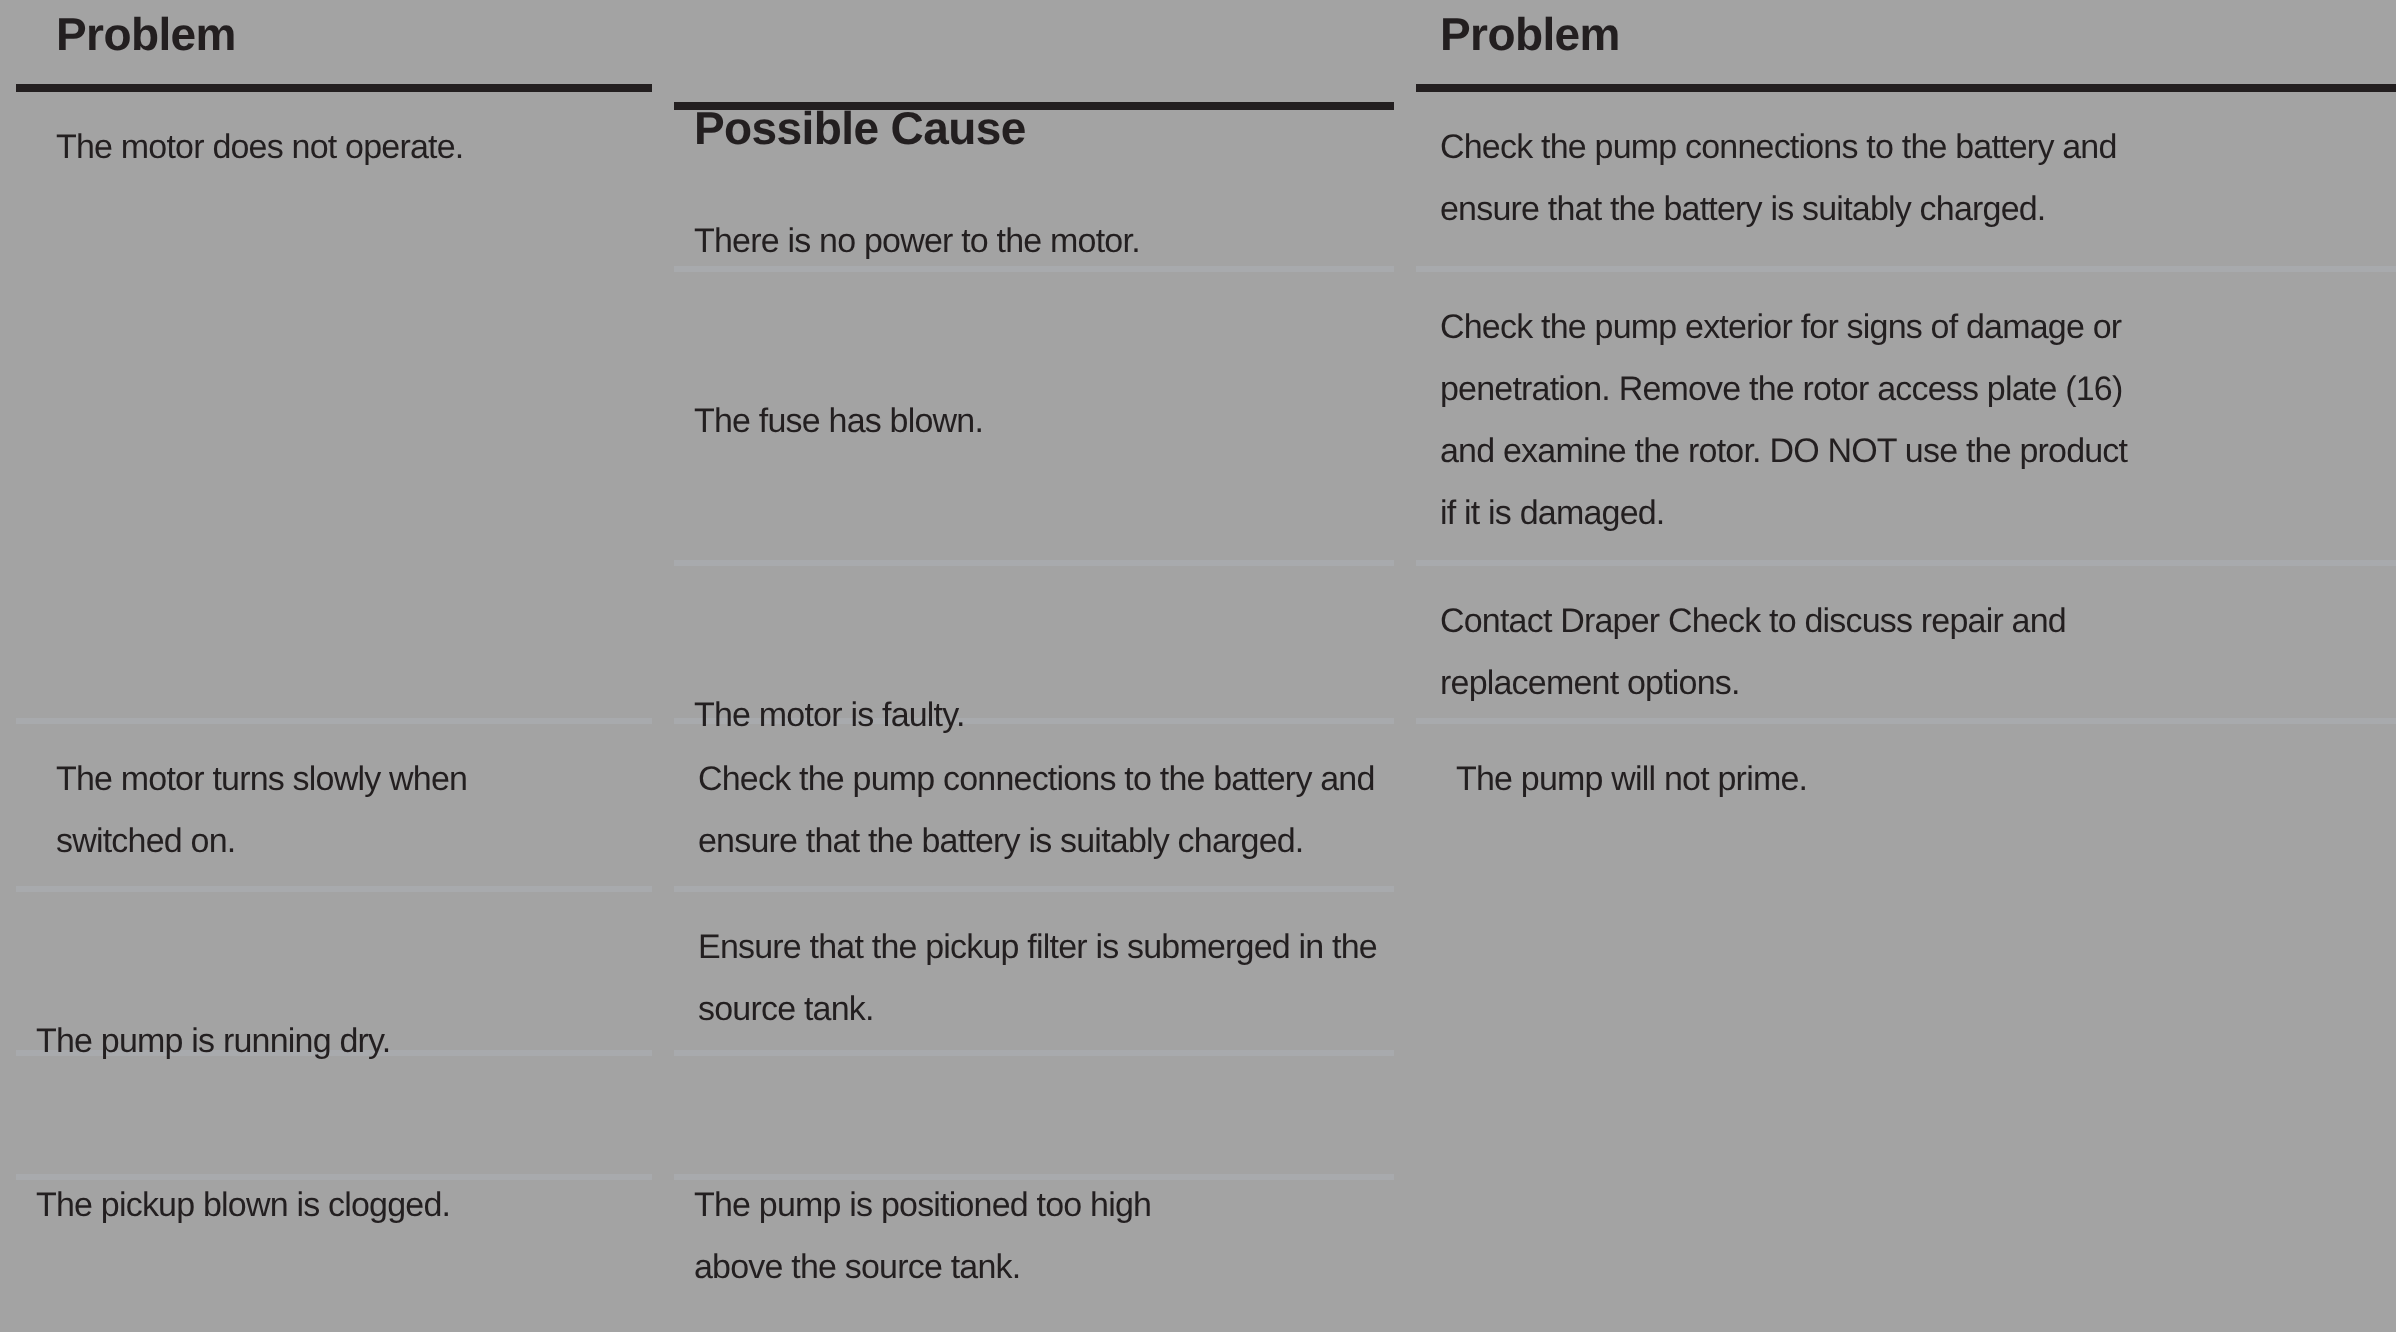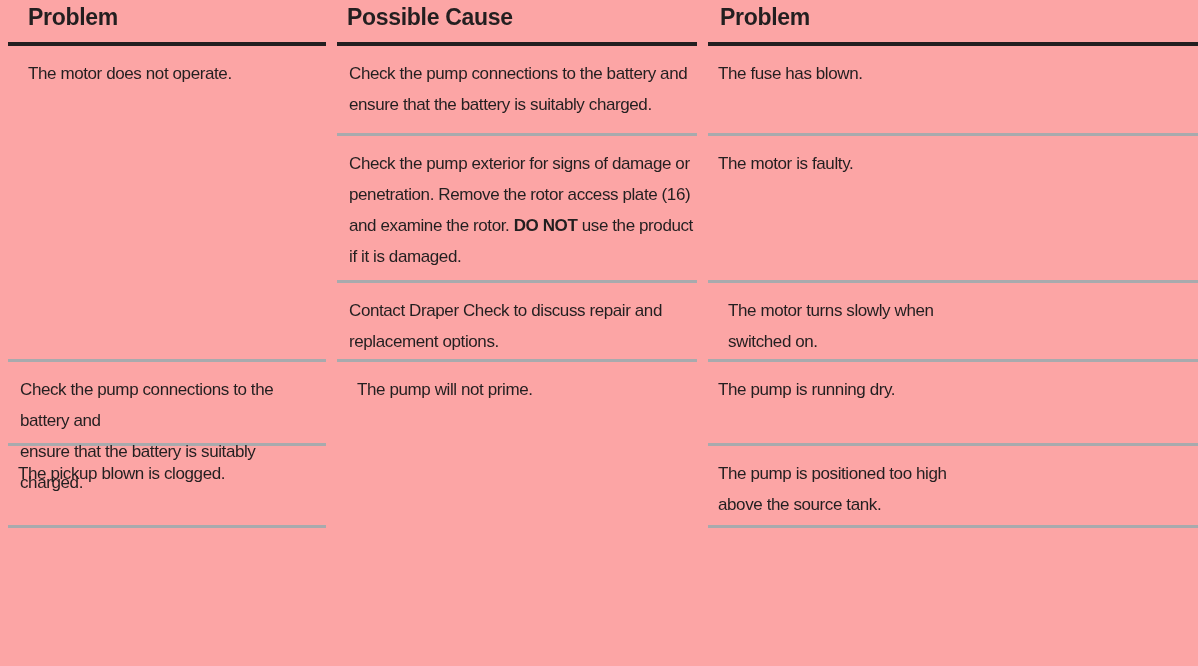--- a/index.html
+++ b/index.html
@@ -1,20 +1,20 @@
 <!DOCTYPE html>
 <html><head>
 <meta charset="utf-8">
 <style>
   html, body { margin: 0; padding: 0; background: #ffffff; }
   .page {
     width: 1198px;
     height: 666px;
     box-sizing: border-box;
-    background: #fca5a5;
+    background: #a3a3a3;
     font-family: "Liberation Sans", "DejaVu Sans", sans-serif;
     color: #231f20;
   }
   .tbl {
     display: grid;
     grid-template-columns: 318px 360px 490px;
     grid-template-rows: 46px 90px 147px 79px 84px 82px 56px 78px;
     column-gap: 11px;
     box-sizing: border-box;
     padding-left: 8px;
@@ -22,66 +22,69 @@
   }
   .cell {
     box-sizing: border-box;
     font-size: 17px;
     line-height: 31px;
     letter-spacing: -0.4px;
     white-space: pre-line;
     padding-top: 12px;
   }
   .c1 { padding-left: 20px; padding-right: 8px; }
-  .c2 { padding-left: 10px; padding-right: 8px; }
+  .c2 { padding-left: 10px; padding-right: 8px; margin-top: 47px; }
   .c3 { padding-left: 12px; padding-right: 4px; }
   .hcell {
     font-weight: bold;
     font-size: 23px;
     line-height: 26px;
     letter-spacing: -0.3px;
     padding-top: 4px;
     border-bottom: 4px solid #231f20;
   }
   .div-inner { border-bottom: 3px solid #a8aaad; }   
   .div-group { border-bottom: 3px solid #a8aaad; }   
   .span3 { grid-row: span 3; }
-  .bold { font-weight: bold; }
+  .bold { font-weight: normal; }
 </style>
 </head>
 <body>
 
 <div class="page">
   <div class="tbl">
 
     <div class="cell c1 hcell">Problem</div>
     <div class="cell c2 hcell">Possible Cause</div>
     <div class="cell c3 hcell">Problem</div>
 
     <div class="cell c1 span3 div-group">The motor does not operate.</div>
+    <div class="cell c2 div-inner">There is no power to the motor.</div>
     <div class="cell c3 div-inner">Check the pump connections to the battery and
 ensure that the battery is suitably charged.</div>
 
     <div class="cell c2 div-inner">The fuse has blown.</div>
     <div class="cell c3 div-inner"><span>Check the pump exterior for signs of damage or
 penetration. Remove the rotor access plate (16)
 and examine the rotor. </span><span class="bold">DO NOT</span><span> use the product
 if it is damaged.</span></div>
 
     <div class="cell c2 div-group">The motor is faulty.</div>
     <div class="cell c3 div-group">Contact Draper Check to discuss repair and
 replacement options.</div>
 
     <div class="cell c1 div-group">The motor turns slowly when
 switched on.</div>
     <div class="cell c3 div-group">Check the pump connections to the battery and
 ensure that the battery is suitably charged.</div>
 
     <div class="cell c1 span3">The pump will not prime.</div>
     <div class="cell c2 div-inner">The pump is running dry.</div>
+    <div class="cell c3 div-inner">Ensure that the pickup filter is submerged in the
+source tank.</div>
 
     <div class="cell c2 div-inner">The pickup blown is clogged.</div>
 
     <div class="cell c2 div-inner">The pump is positioned too high
 above the source tank.</div>
 
   </div>
 </div>
 
 </body></html>

